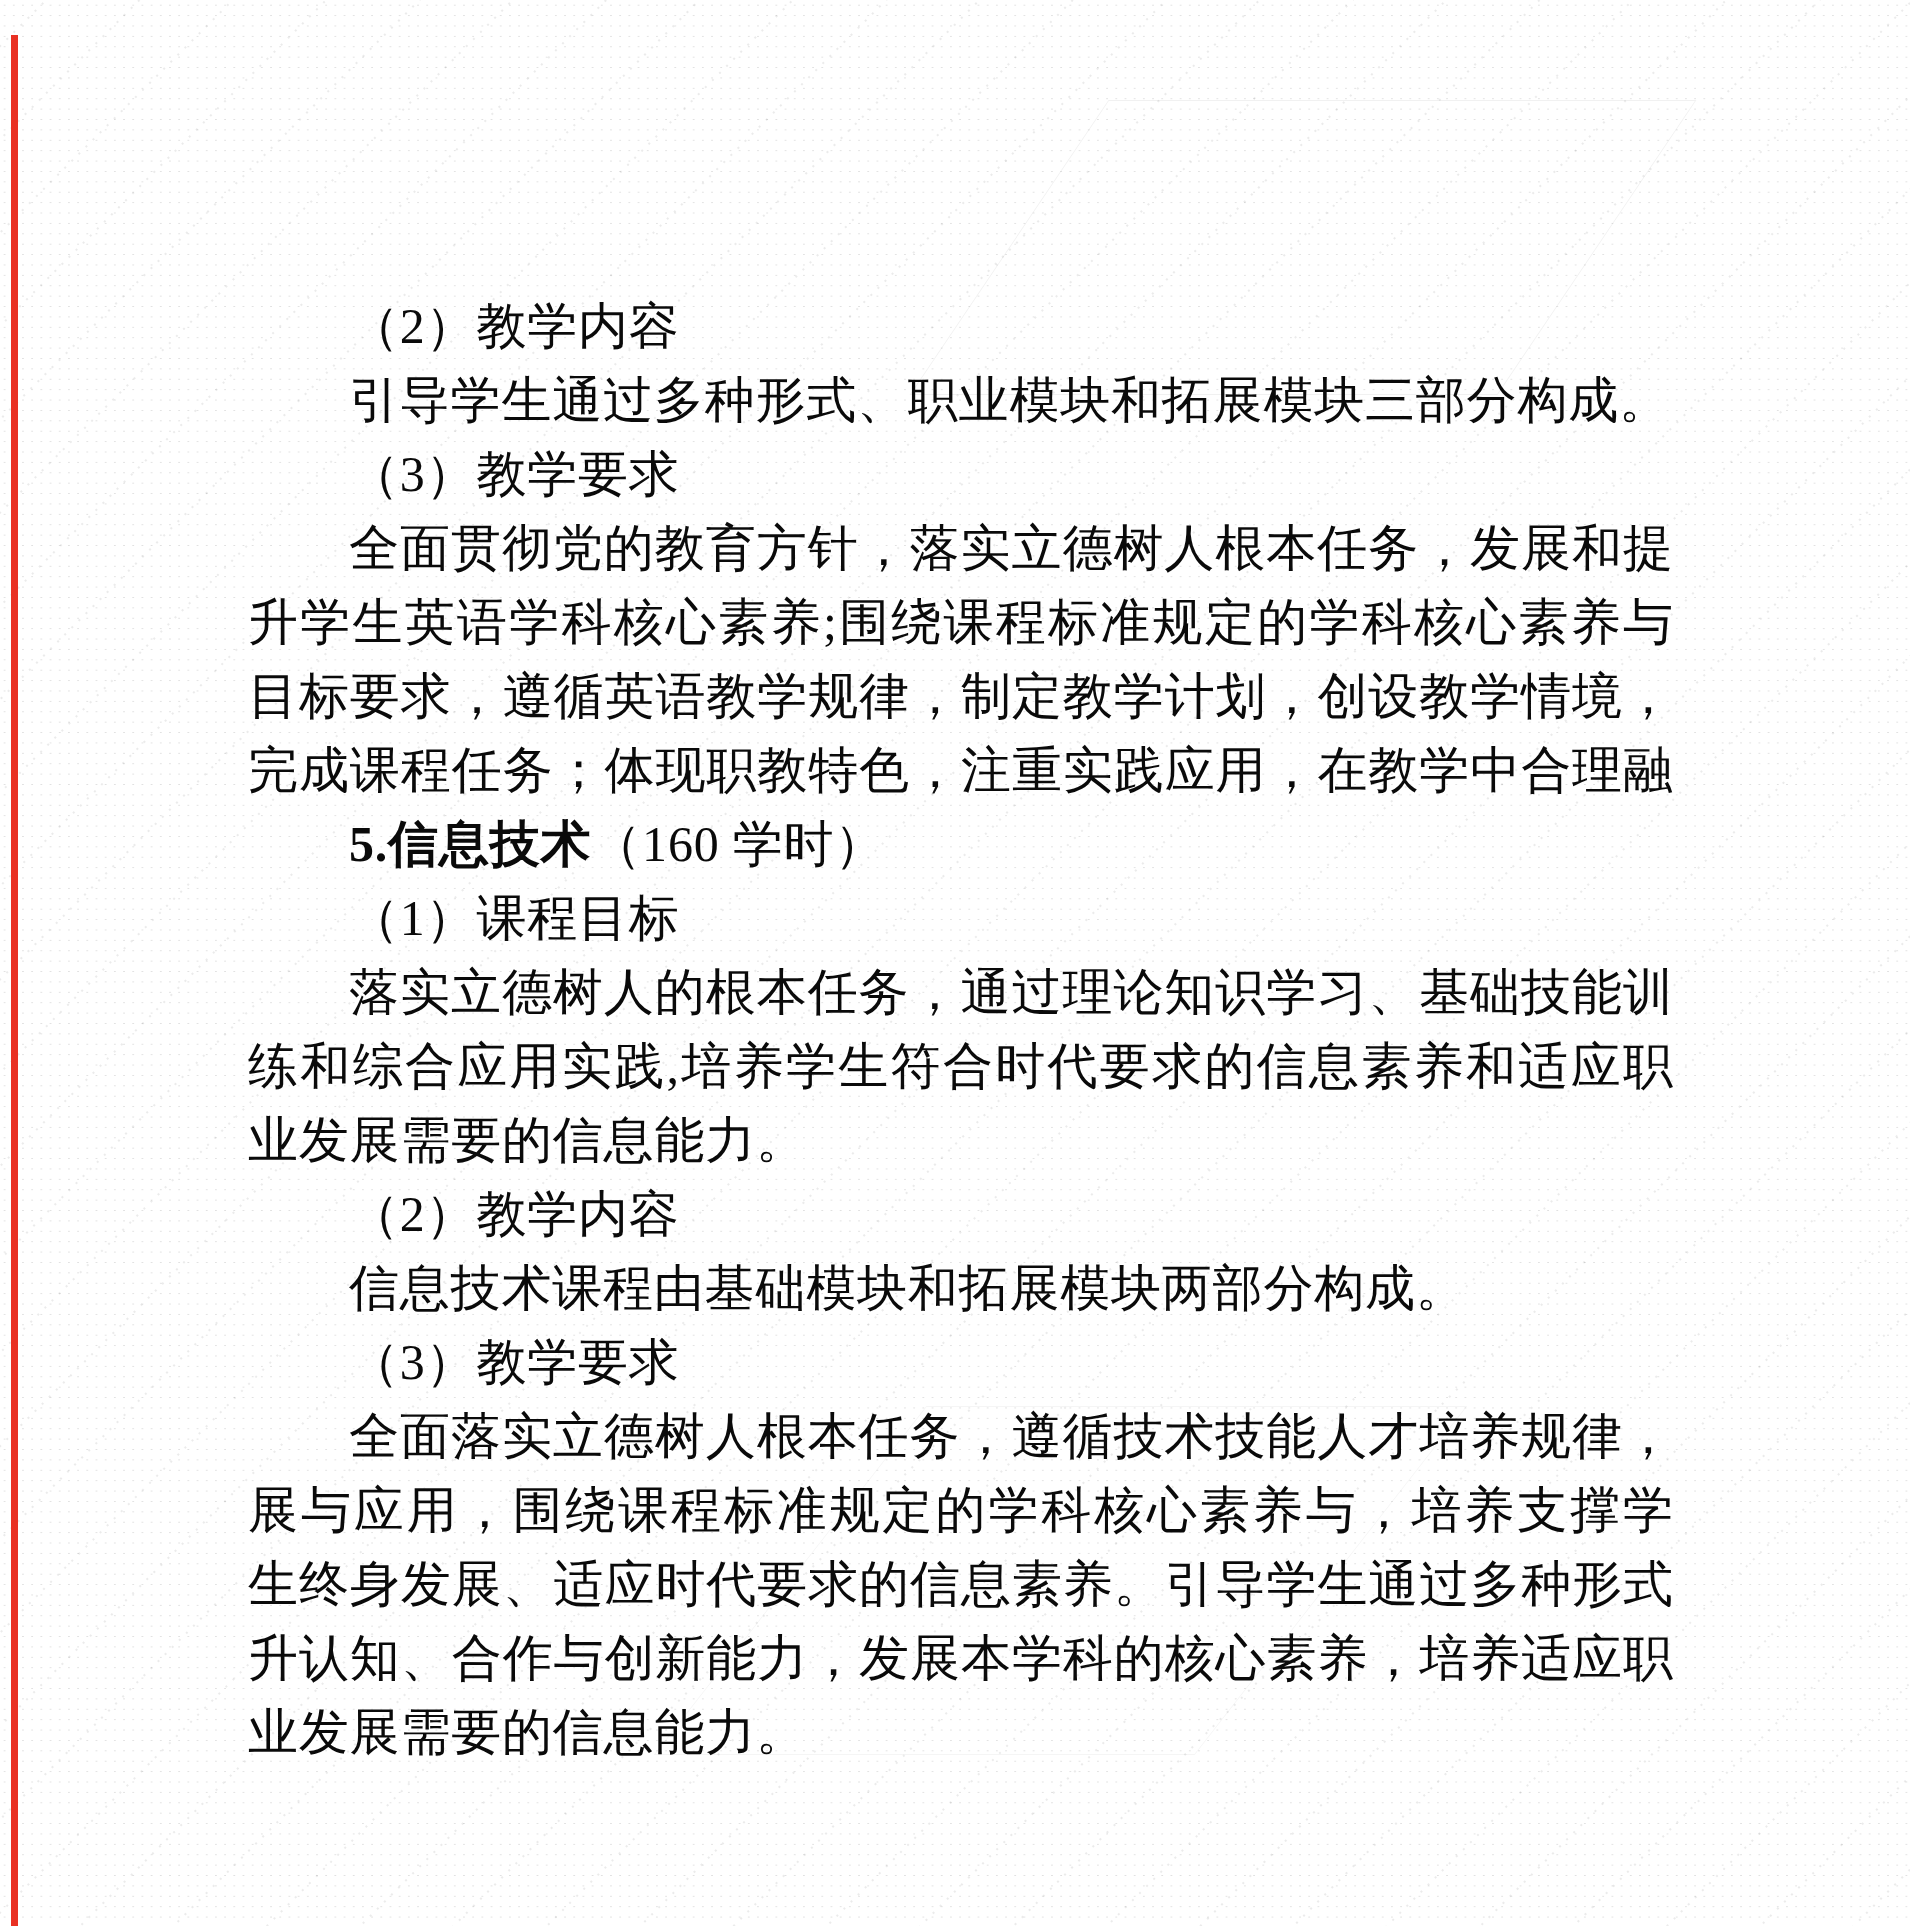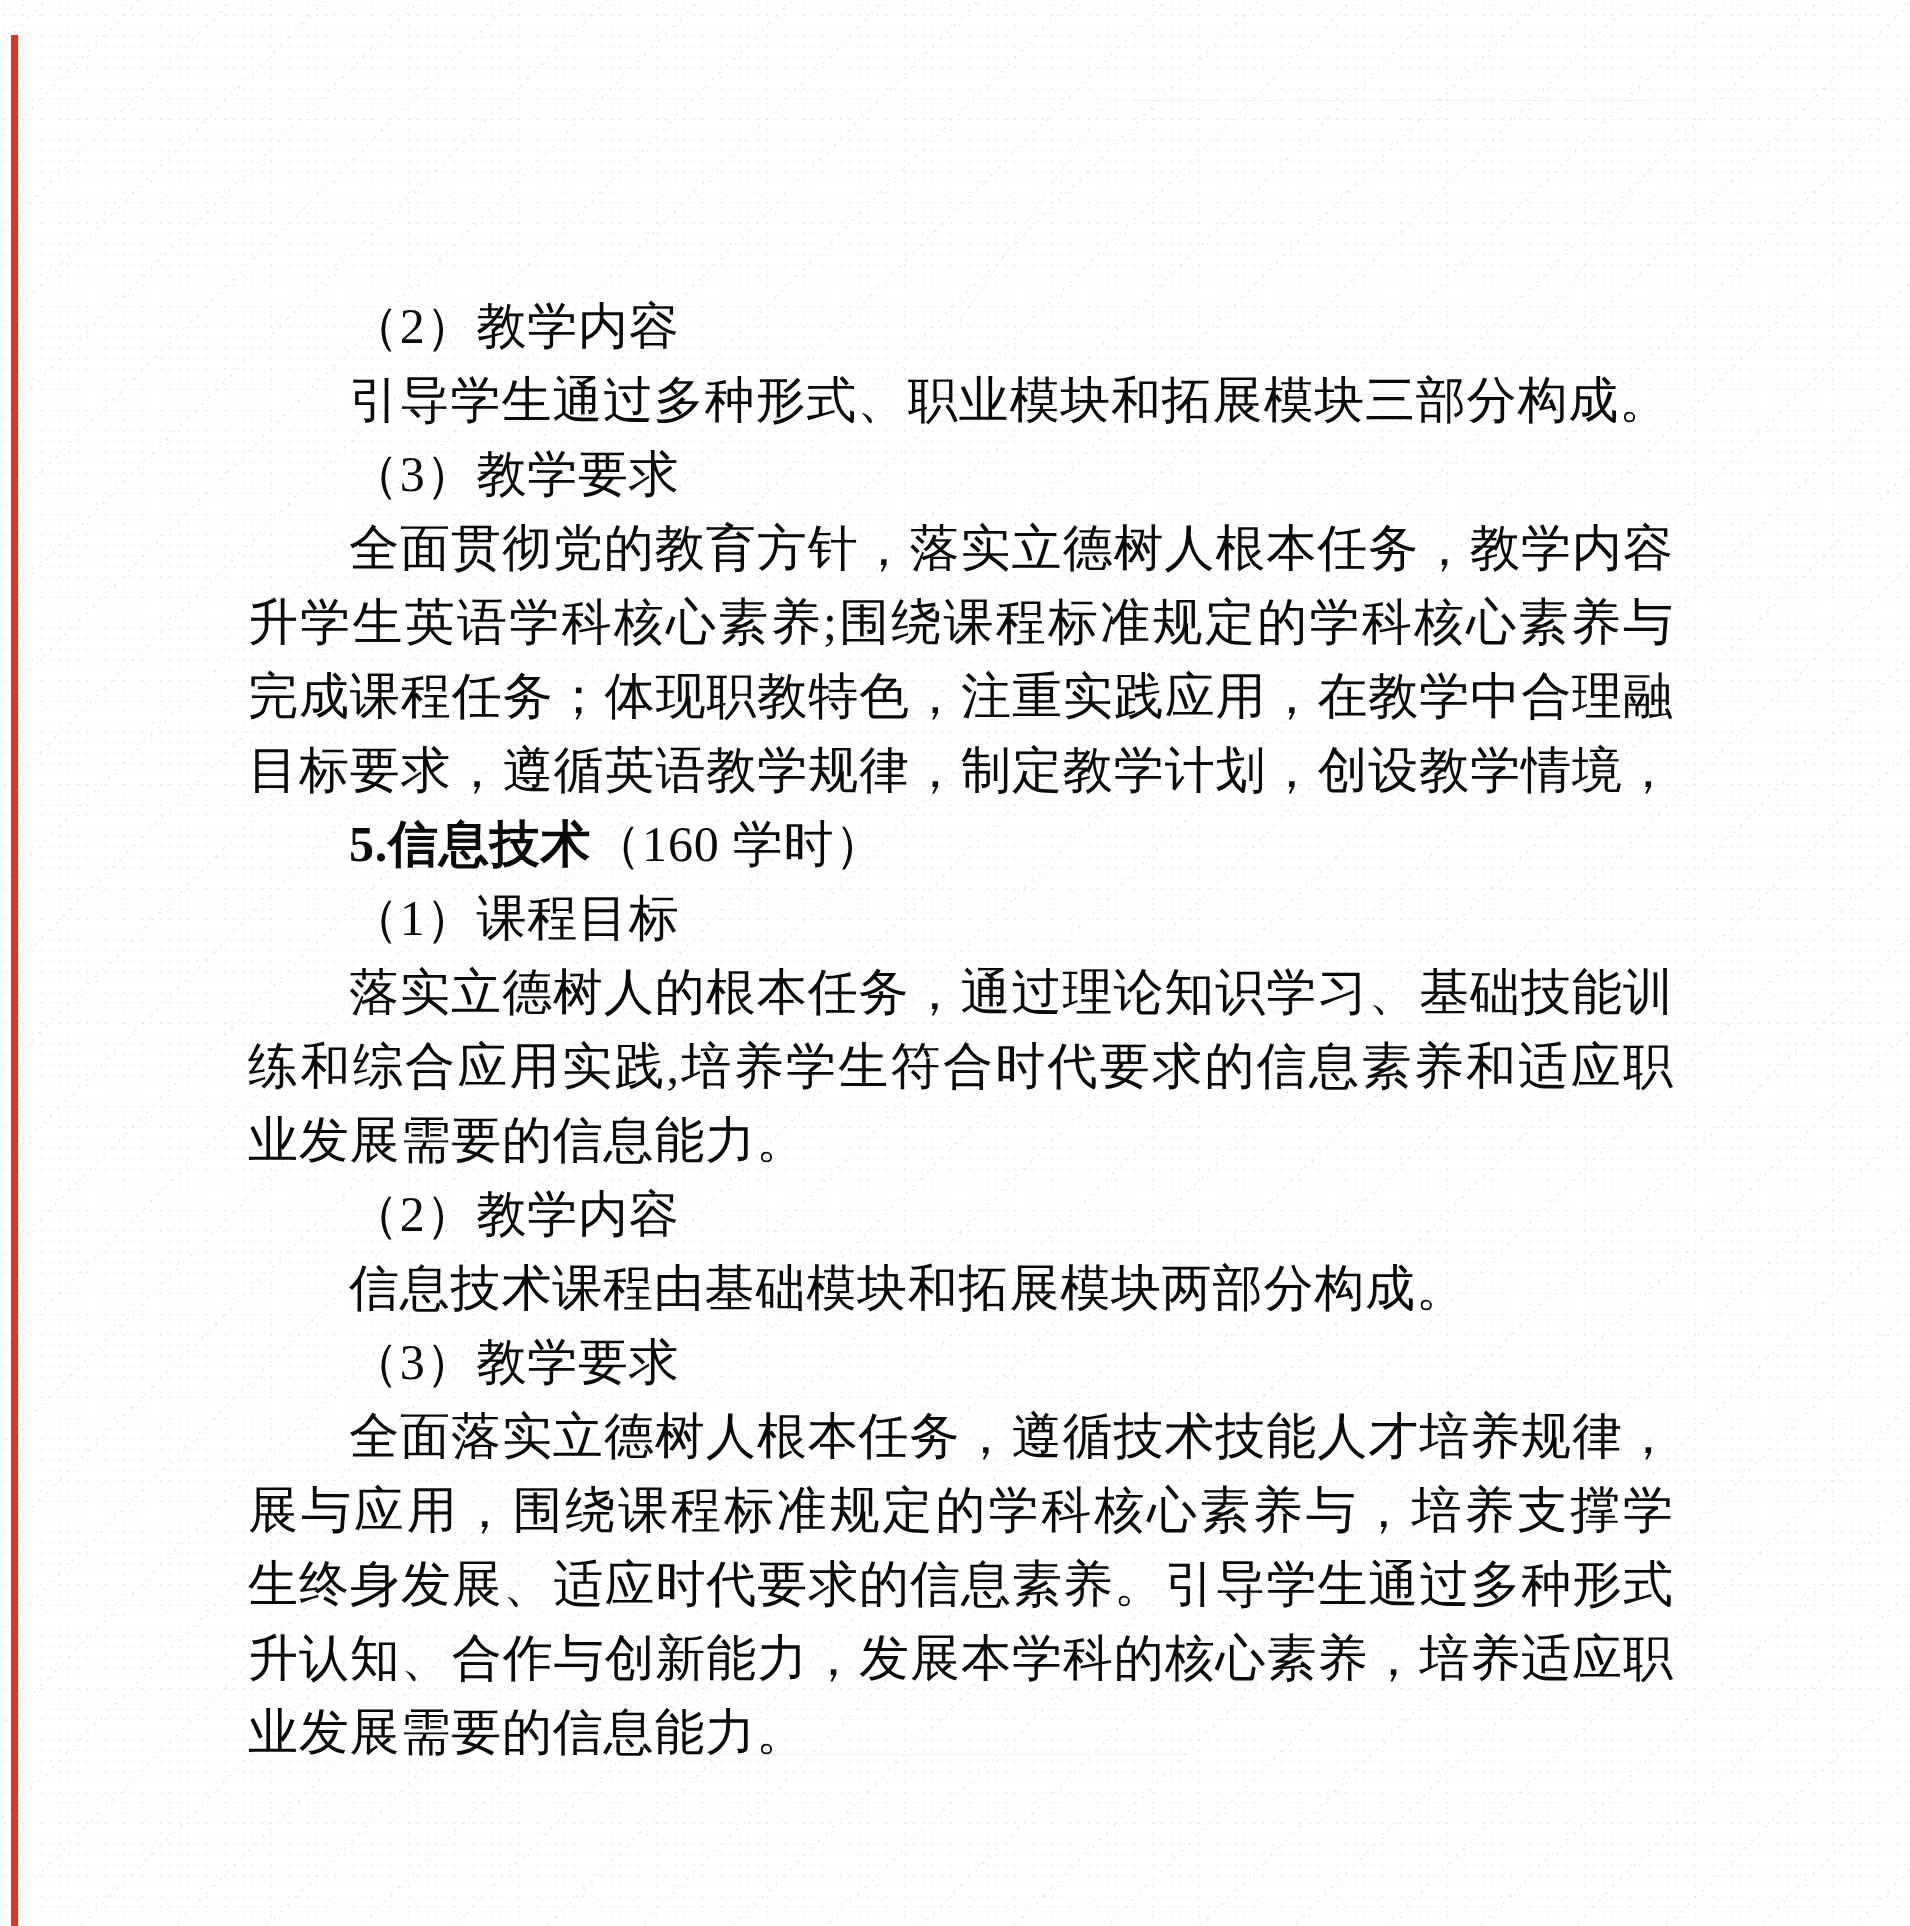--- a/index.html
+++ b/index.html
@@ -87,24 +87,24 @@
   <div class="wm-shape" id="wm1"></div>
 
   <div class="wm-shape" id="wm3"></div>
 
   <div class="red-line" style="background: rgb(233, 49, 35);"></div>
 
   <div class="doc-body">
       <div class="line indent">（2）教学内容</div>
       <div class="line indent">引导学生通过多种形式、职业模块和拓展模块三部分构成。</div>
       <div class="line indent">（3）教学要求</div>
-      <div class="line indent justify">全面贯彻党的教育方针，落实立德树人根本任务，教学内容</div>
+      <div class="line indent justify">全面贯彻党的教育方针，落实立德树人根本任务，发展和提</div>
       <div class="line justify">升学生英语学科核心素养;围绕课程标准规定的学科核心素养与</div>
+      <div class="line justify">目标要求，遵循英语教学规律，制定教学计划，创设教学情境，</div>
       <div class="line justify">完成课程任务；体现职教特色，注重实践应用，在教学中合理融</div>
-      <div class="line justify">目标要求，遵循英语教学规律，制定教学计划，创设教学情境，</div>
       <div class="line indent"><span class="bold-head">5.信息技术</span>（160 学时）</div>
       <div class="line indent">（1）课程目标</div>
       <div class="line indent justify">落实立德树人的根本任务，通过理论知识学习、基础技能训</div>
       <div class="line justify">练和综合应用实践,培养学生符合时代要求的信息素养和适应职</div>
       <div class="line">业发展需要的信息能力。</div>
       <div class="line indent">（2）教学内容</div>
       <div class="line indent">信息技术课程由基础模块和拓展模块两部分构成。</div>
       <div class="line indent">（3）教学要求</div>
       <div class="line indent justify">全面落实立德树人根本任务，遵循技术技能人才培养规律，</div>
       <div class="line justify">展与应用，围绕课程标准规定的学科核心素养与，培养支撑学</div>

